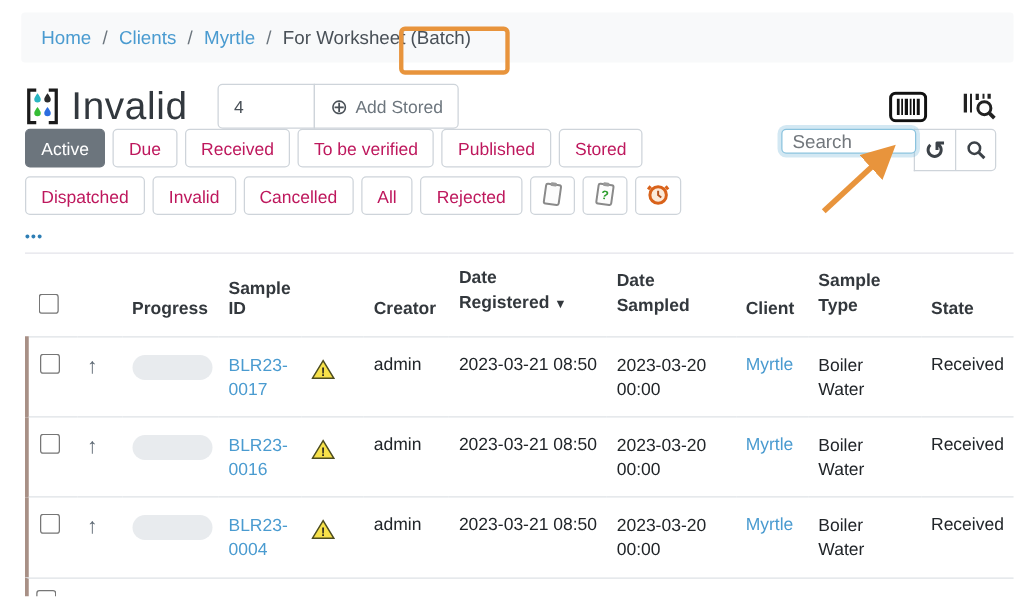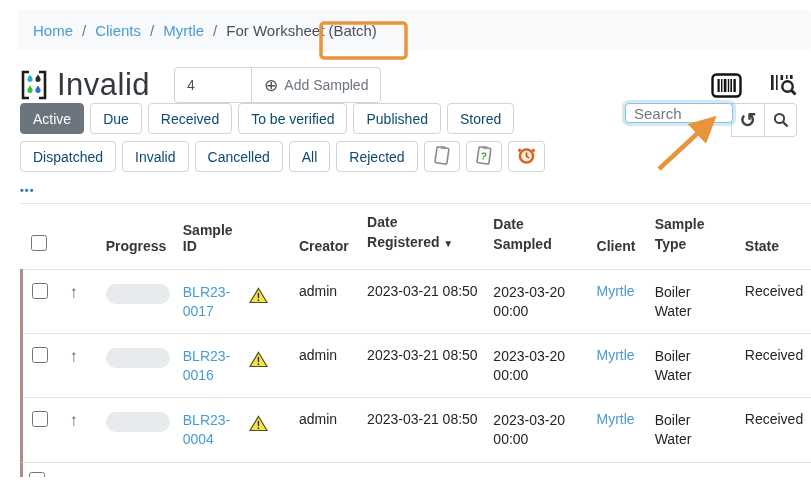--- a/index.html
+++ b/index.html
@@ -25,21 +25,21 @@
     border-radius:0 4px 4px 0; color:#6c757d; font-size:14px; padding:0 12px;
     display:flex; align-items:center; gap:6px; cursor:pointer; font-family:inherit; }
   .add-btn .plus { font-size:17px; color:#495057; line-height:1; }
   .top-icons { margin-left:auto; display:flex; align-items:center; gap:28px; }
   .icon-btn { background:none; border:none; cursor:pointer; padding:0; line-height:0; }
 
   
   .filters { margin:0 14px 0 20px; }
   .frow { display:flex; align-items:flex-start; gap:6px; }
   .frow + .frow { margin-top:4px; }
-  .fbtn { border:1px solid #ced4da; background:#fff; color:#0c4a6e; font-size:14px;
+  .fbtn { border:1px solid #ced4da; background:#fff; color:#be185d; font-size:14px;
     padding:5px 12px; border-radius:4px; cursor:pointer; font-family:inherit; height:31px; }
   .fbtn.active { background:#6c757d; border-color:#6c757d; color:#fff; }
   .fbtn.iconb { padding:3px 8px; }
 
   
   .search-group { margin-left:auto; display:flex; }
   .search-input { width:108px; height:20px; border:1px solid #8bc3de; border-radius:4px;
     padding:6px 8px; font-size:15px; color:#b91c1c; outline:none; font-family:inherit;
     box-shadow:0 0 0 3px rgba(130,190,220,.35); position:relative; z-index:1; }
   .search-input::placeholder { color:#72777c; }
@@ -107,21 +107,21 @@
       <path d="M10 4.5 c1.5 2.2 2.6 3.4 2.6 4.8 a2.6 2.6 0 1 1 -5.2 0 c0 -1.4 1.1 -2.6 2.6 -4.8z" fill="#2ab5c2"></path>
       <path d="M18 4.5 c1.5 2.2 2.6 3.4 2.6 4.8 a2.6 2.6 0 1 1 -5.2 0 c0 -1.4 1.1 -2.6 2.6 -4.8z" fill="#2c2c2c"></path>
       <path d="M10 15.5 c1.5 2.2 2.6 3.4 2.6 4.8 a2.6 2.6 0 1 1 -5.2 0 c0 -1.4 1.1 -2.6 2.6 -4.8z" fill="#35bd35"></path>
       <path d="M18 15.5 c1.5 2.2 2.6 3.4 2.6 4.8 a2.6 2.6 0 1 1 -5.2 0 c0 -1.4 1.1 -2.6 2.6 -4.8z" fill="#2b6de0"></path>
     </svg>
     <h1 class="page-title">Invalid</h1>
     <div class="count-group">
       <input class="count-input" type="text" value="4" style="">
       <button class="add-btn">
         <span class="plus">⊕</span>
-        <span>Add Sampled</span>
+        <span>Add Stored</span>
       </button>
     </div>
     <div class="top-icons">
       <button class="icon-btn">
         <svg width="31" height="25" viewBox="0 0 31 25">
           <rect x="1.5" y="1.5" width="28" height="22" rx="4" fill="none" stroke="#111" stroke-width="2.4"></rect>
           <g fill="#111">
             <rect x="6.5" y="6" width="2.2" height="13"></rect>
               <rect x="10" y="6" width="1.4" height="13"></rect>
             <rect x="12.8" y="6" width="2.6" height="13"></rect>

